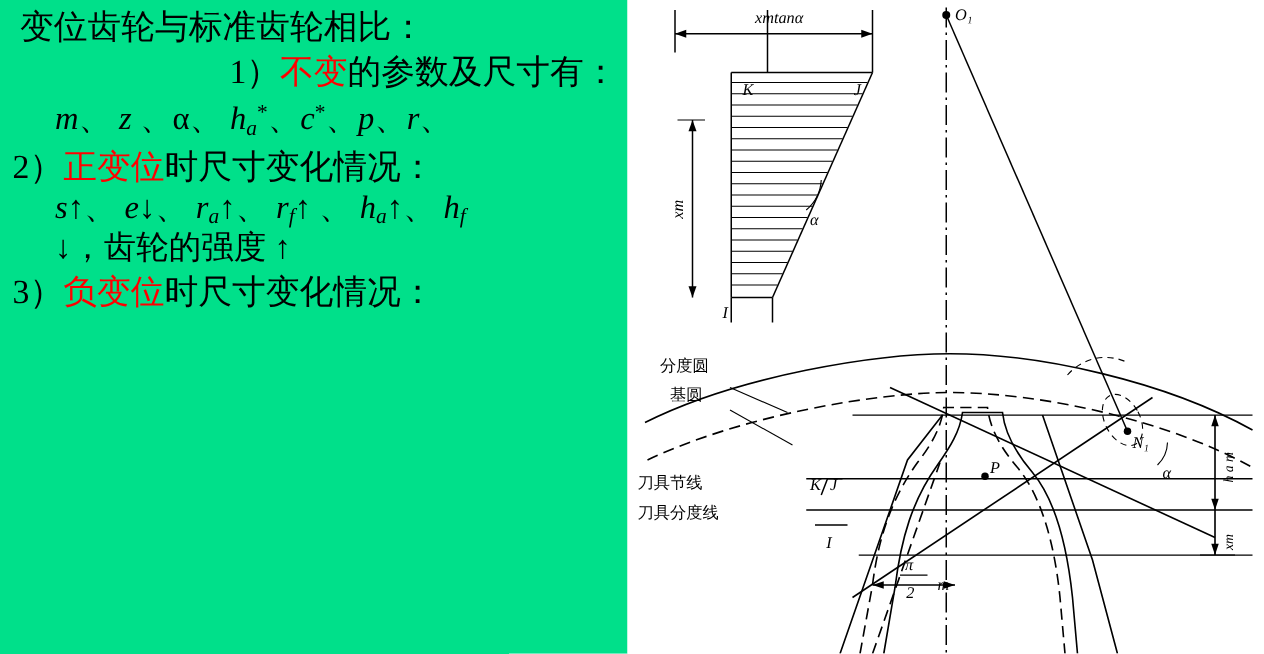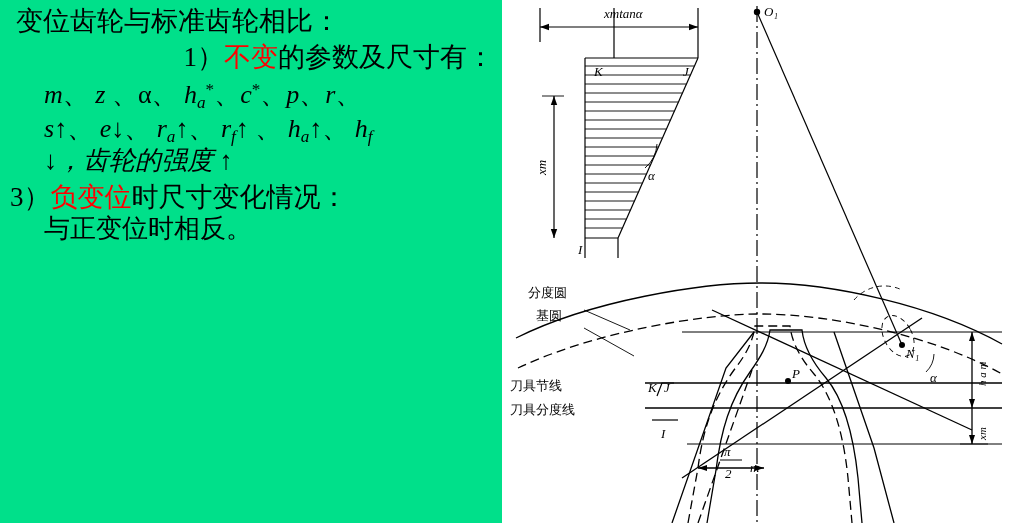--- a/index.html
+++ b/index.html
@@ -59,21 +59,21 @@
   }
   .ital {
     font-style: italic;
   }
   .l1 { margin-top: 2px; }
   .l2 { margin-top: 6px; text-align: right; }
   .l3 { margin-top: 8px; }
   .l4 { margin-top: 2px; }
   .l5 { margin-top: 6px; }
   .l6 { margin-top: 2px; }
-  .l7 { margin-top: 0px; font-style: italic; }
+  .l7 { margin-top: 0px; }
   .l8 { margin-top: 6px; }
   .l9 { margin-top: 2px; }
 
   
   #diagram-panel {
     position: absolute;
     left: 502px;
     top: 0;
     width: 580px;
     height: 523px;
@@ -110,29 +110,29 @@
   <div id="text-panel">
 
     <div class="line heading l1">变位齿轮与标准齿轮相比：</div>
 
     <div class="line l2"><span>1）</span><span class="red">不变</span><span>的参数及尺寸有：</span></div>
 
     <div class="line indent l3">
       <span class="ital">m</span>、&nbsp;<span class="ital">z</span> 、α、 <span class="ital">h</span><span class="sub ital">a</span><span class="sup">*</span>、<span class="ital">c</span><span class="sup">*</span>、<span class="ital">p</span>、<span class="ital">r</span>、
     </div>
 
+    <div class="line l5"><span>2）</span><span class="red">正变位</span><span>时尺寸变化情况：</span></div>
 
     <div class="line indent2 l6">
       <span class="ital">s</span>↑、 <span class="ital">e</span>↓、 <span class="ital">r</span><span class="sub ital">a</span>↑、 <span class="ital">r</span><span class="sub ital">f</span>↑ 、 <span class="ital">h</span><span class="sub ital">a</span>↑、 <span class="ital">h</span><span class="sub ital">f</span>
     </div>
     <div class="line indent2 l7">↓，齿轮的强度 ↑</div>
 
     <div class="line l8"><span>3）</span><span class="red">负变位</span><span>时尺寸变化情况：</span></div>
 
-    <div class="line indent2 l9">与正变位时相反。</div>
 
   </div>
 
   <div id="diagram-panel">
     <svg id="diagram-svg" width="509" height="523" viewBox="0 0 509 523">
 
       <g stroke="#000" fill="none" stroke-width="1.2">
 
         <line x1="38" y1="27" x2="196" y2="27"></line>
         <path d="M38 27 l9 -3.2 v6.4 z" fill="#000" stroke="none"></path>

